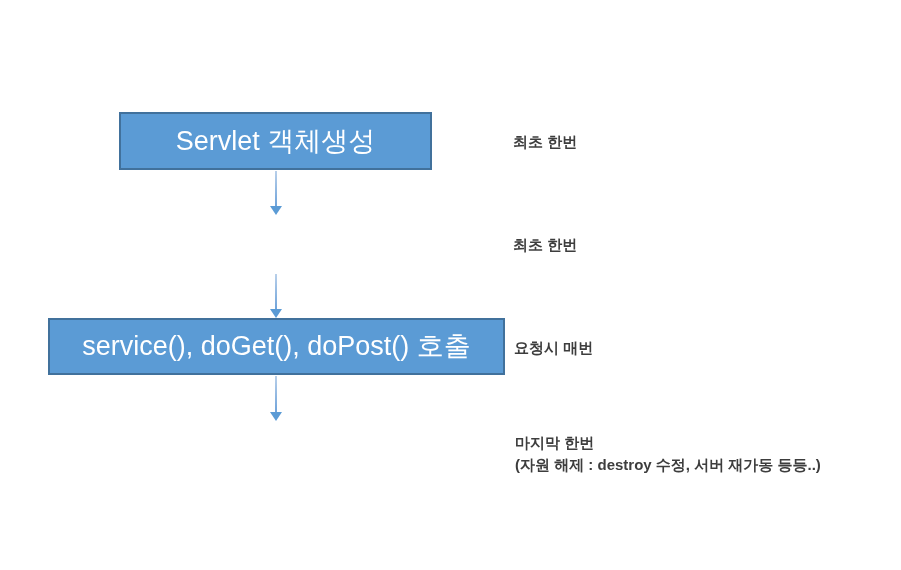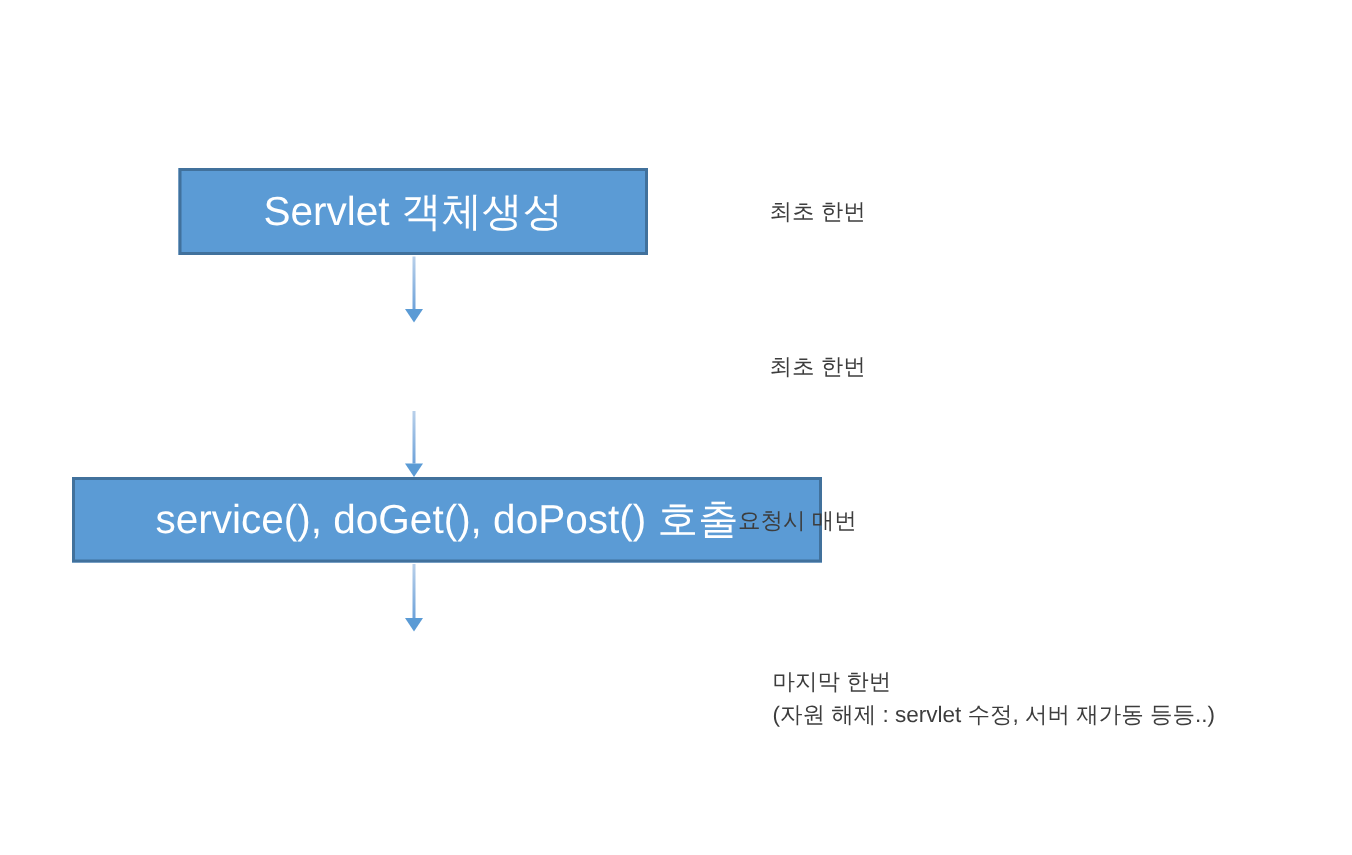--- a/index.html
+++ b/index.html
@@ -24,21 +24,21 @@
   .flow-box{
     position:absolute;
     background:var(--box-fill);
     border:2px solid var(--box-border);
     color:var(--box-text);
     display:flex;align-items:center;justify-content:center;
     font-size:27px;line-height:1;white-space:nowrap;
   }
   .box-1{left:119px;top:112px;width:313px;height:58px;}
   .box-2{left:119px;top:215px;width:313px;height:58px;}
-  .box-3{left:48px; top:318px;width:500px;height:57px;}
+  .box-3{left:48px; top:318px;width:457px;height:57px;}
   .box-4{left:119px;top:421px;width:313px;height:57px;}
 
   .arrow{
     position:absolute;left:269px;width:13px;
     display:flex;flex-direction:column;align-items:center;
   }
   .arrow-1{top:171px;height:44px;}
   .arrow-2{top:274px;height:44px;}
   .arrow-3{top:376px;height:45px;}
   .arrow-line{
@@ -48,26 +48,26 @@
   .arrow-head{
     width:0;height:0;
     border-left:6px solid transparent;
     border-right:6px solid transparent;
     border-top:9px solid var(--arrow-head);
   }
 
   .annotation{
     position:absolute;
     color:var(--annotation-text);
-    font-size:15px;line-height:22px;white-space:nowrap;
+    font-size:15px;line-height:22px;white-space:nowrap;font-weight:bold;
   }
   .ann-1{left:513px;top:131px;}
   .ann-2{left:513px;top:234px;}
-  .ann-3{left:492px;top:337px;}
-  .ann-4{left:515px;top:432px;margin-top:12px;}
+  .ann-3{left:514px;top:337px;}
+  .ann-4{left:515px;top:432px;}
 </style>
 </head>
 <body>
 
 <div class="canvas">
 
   <div class="flow-box box-1">
     <span>Servlet 객체생성</span>
   </div>
   <div class="annotation ann-1">
@@ -92,16 +92,16 @@
   <div class="annotation ann-3">
     <div>요청시 매번</div>
   </div>
   <div class="arrow arrow-3">
     <div class="arrow-line"></div>
     <div class="arrow-head"></div>
   </div>
 
   <div class="annotation ann-4">
     <div>마지막 한번</div>
-    <div>(자원 해제 : servlet 수정, 서버 재가동 등등..)</div>
+    <div>(자원 해제 : destroy 수정, 서버 재가동 등등..)</div>
   </div>
 
 </div>
 
 </body></html>

